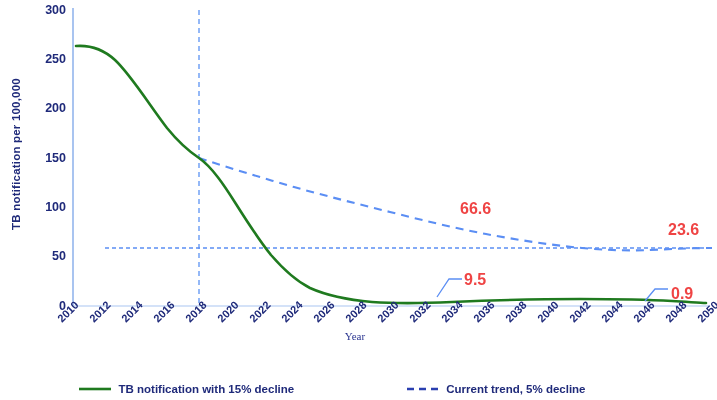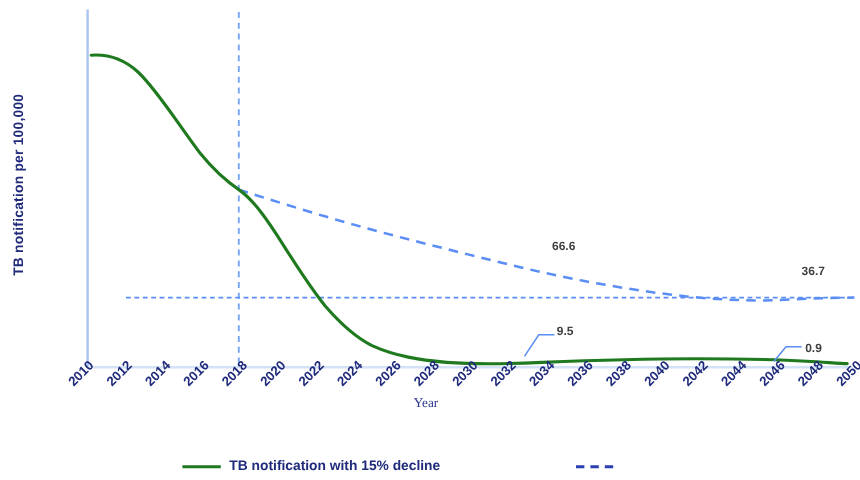--- a/index.html
+++ b/index.html
@@ -29,21 +29,21 @@
   }
   #ytick-wrap{position:absolute;left:22px;top:0;width:44px;height:320px;}
   .xtick{
     position:absolute;top:0;left:0;
     font-weight:bold;color:#1f2a7a;font-size:11px;
     transform-origin:left top;transform:rotate(-45deg);
     white-space:nowrap;
   }
   #xtick-wrap{position:absolute;left:0;top:0;width:717px;height:400px;}
   .dlabel{
-    position:absolute;font-weight:bold;color:#404040;font-size:10px;
+    position:absolute;font-weight:bold;color:#ef4444;font-size:16px;
     white-space:nowrap;
   }
   #legend{
     position:absolute;left:0;top:378px;width:664px;height:22px;
     display:flex;justify-content:center;align-items:center;gap:112px;
   }
   .legend-item{display:flex;align-items:center;gap:6px;}
   .legend-label{
     font-weight:bold;color:#1f2a7a;font-size:11.5px;white-space:nowrap;
   }
@@ -82,20 +82,29 @@
              C 400,304 430,303 452,302
              C 500,300 540,299 580,299
              C 620,299 655,300 672,301
              C 690,302 700,303 706,303" fill="none" stroke="#1f7a1f" stroke-width="2.6" stroke-linecap="round" stroke-linejoin="round"></path>
 
     <path d="M 437,297 L 449,279 L 462,279" fill="none" stroke="#5b8ef4" stroke-width="1.3"></path>
 
     <path d="M 645,301 L 655,289 L 668,289" fill="none" stroke="#5b8ef4" stroke-width="1.3"></path>
   </svg>
 
+  <div id="ytick-wrap">
+    <div class="ytick" style="top:10px;">300</div>
+    <div class="ytick" style="top:59px;">250</div>
+    <div class="ytick" style="top:108px;">200</div>
+    <div class="ytick" style="top:158px;">150</div>
+    <div class="ytick" style="top:207px;">100</div>
+    <div class="ytick" style="top:256px;">50</div>
+    <div class="ytick" style="top:306px;">0</div>
+  </div>
 
   <div id="y-axis-title" class="axis-title">TB notification per 100,000</div>
 
   <div id="xtick-wrap">
     <div class="xtick" style="left:55px;top:316px;">2010</div>
     <div class="xtick" style="left:87px;top:316px;">2012</div>
     <div class="xtick" style="left:119px;top:316px;">2014</div>
     <div class="xtick" style="left:151px;top:316px;">2016</div>
     <div class="xtick" style="left:183px;top:316px;">2018</div>
     <div class="xtick" style="left:215px;top:316px;">2020</div>
@@ -112,31 +121,32 @@
     <div class="xtick" style="left:567px;top:316px;">2042</div>
     <div class="xtick" style="left:599px;top:316px;">2044</div>
     <div class="xtick" style="left:631px;top:316px;">2046</div>
     <div class="xtick" style="left:663px;top:316px;">2048</div>
     <div class="xtick" style="left:695px;top:316px;">2050</div>
   </div>
 
   <div id="x-axis-title">Year</div>
 
   <div class="dlabel" style="left:460px;top:200px;">66.6</div>
-  <div class="dlabel" style="left:668px;top:221px;">36.7</div>
+  <div class="dlabel" style="left:668px;top:221px;">23.6</div>
   <div class="dlabel" style="left:464px;top:271px;text-align:right;">9.5</div>
   <div class="dlabel" style="left:671px;top:285px;">0.9</div>
 
   <div id="legend">
     <div class="legend-item">
       <svg class="lg-swatch" viewBox="0 0 34 10">
         <line x1="1" y1="5" x2="33" y2="5" stroke="#1f7a1f" stroke-width="2.6"></line>
       </svg>
       <span class="legend-label">TB notification with 15% decline</span>
     </div>
     <div class="legend-item">
       <svg class="lg-swatch" viewBox="0 0 34 10">
         <line x1="1" y1="5" x2="33" y2="5" stroke="#2a3fb0" stroke-width="2.6" stroke-dasharray="7,5"></line>
       </svg>
+      <span class="legend-label">Current trend, 5% decline</span>
     </div>
   </div>
 
 </div>
 
 </body></html>

